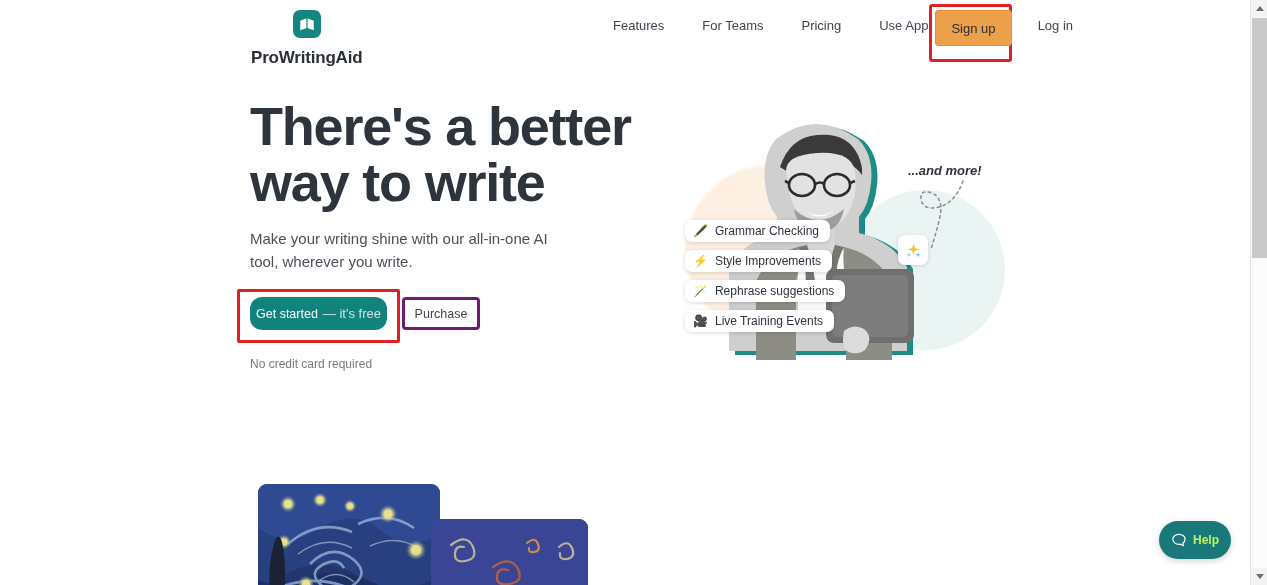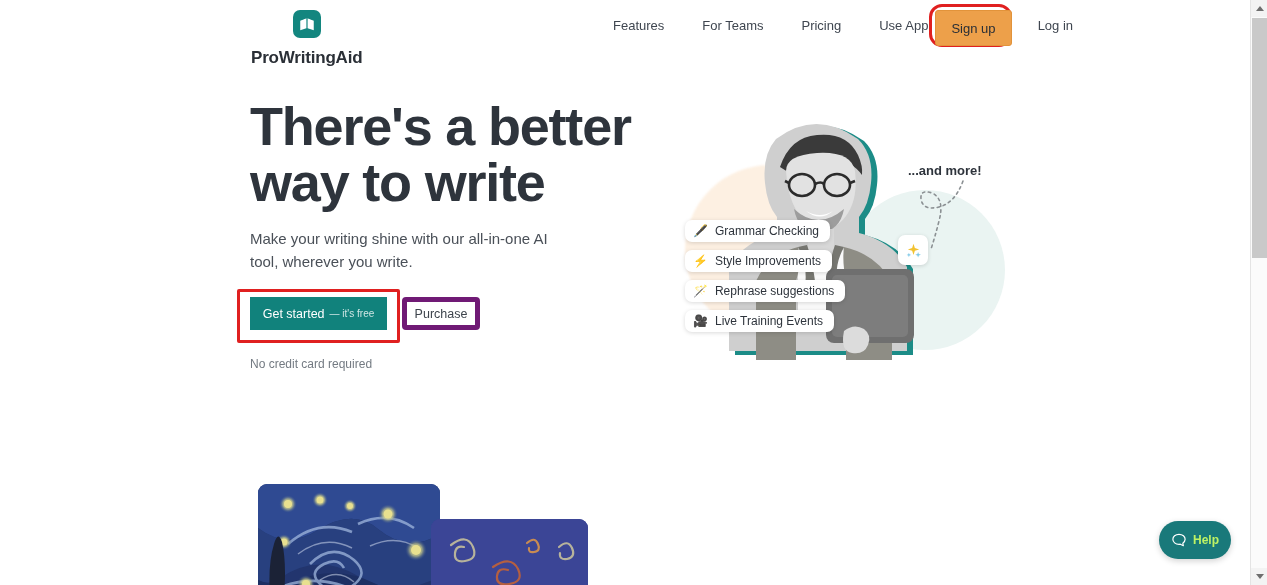--- a/index.html
+++ b/index.html
@@ -75,23 +75,23 @@
     display: flex; align-items: center; gap: 12px;
   }
   .nav-item {
     font-size: 13px; color: #3f4650;
     padding: 0 13px;
     cursor: pointer;
     white-space: nowrap;
   }
   .signup-outer {
     position: absolute; left: 929px; top: 4px;
-    width: 83px; height: 43px;
+    width: 83px; height: 58px;
     border: 3px solid #e02020;
-    border-radius: 13px;
+    border-radius: 3px;
   }
   .signup-btn {
     position: absolute; left: 3px; top: 3px;
     width: 77px; height: 36px;
     background: #eda04a;
     border: 1px solid #e2933a;
     border-radius: 3px;
     display: flex; align-items: center; justify-content: center;
     font-size: 13px; color: #2a2f36;
     cursor: pointer;
@@ -114,32 +114,32 @@
   .cta-outer {
     position: absolute; left: 237px; top: 289px;
     width: 163px; height: 54px;
     border: 3px solid #e02020;
     border-radius: 2px;
   }
   .btn-get {
     position: absolute; left: 250px; top: 297px;
     width: 137px; height: 33px;
     background: #11827c;
-    border-radius: 0;
+    border-radius: 12px;
     display: flex; align-items: center; justify-content: center;
     gap: 5px;
     cursor: pointer;
   }
   .btn-get .main { font-size: 12.5px; color: #ffffff; }
-  .btn-get .sub { font-size: 10px; color: #cfe6e4; }
+  .btn-get .sub { font-size: 13px; color: #cfe6e4; }
   .btn-purchase {
     position: absolute; left: 402px; top: 297px;
     width: 78px; height: 33px;
     background: #ffffff;
-    border: 5px solid #701a75;
+    border: 3px solid #701a75;
     border-radius: 4px;
     display: flex; align-items: center; justify-content: center;
     font-size: 12.5px; color: #3d444c;
     cursor: pointer;
   }
   .no-cc {
     position: absolute; left: 250px; top: 357px;
     font-size: 12px; color: #737a82;
   }
 
@@ -166,20 +166,21 @@
     width: 205px; height: 245px;
   }
   .person-outline {
     position: absolute; left: 0; top: 0;
     width: 205px; height: 245px;
   }
   .and-more {
     position: absolute; left: 248px; top: 68px;
     font-size: 13px; font-weight: bold; color: #2e343c;
     white-space: nowrap;
+    font-style: italic;
   }
   .squiggle { position: absolute; left: 245px; top: 82px; }
   .sparkle-badge {
     position: absolute; left: 238px; top: 140px;
     width: 30px; height: 30px;
     background: #ffffff;
     border-radius: 7px;
     box-shadow: 0 1px 4px rgba(0,0,0,0.14);
     display: flex; align-items: center; justify-content: center;
     font-size: 15px;

